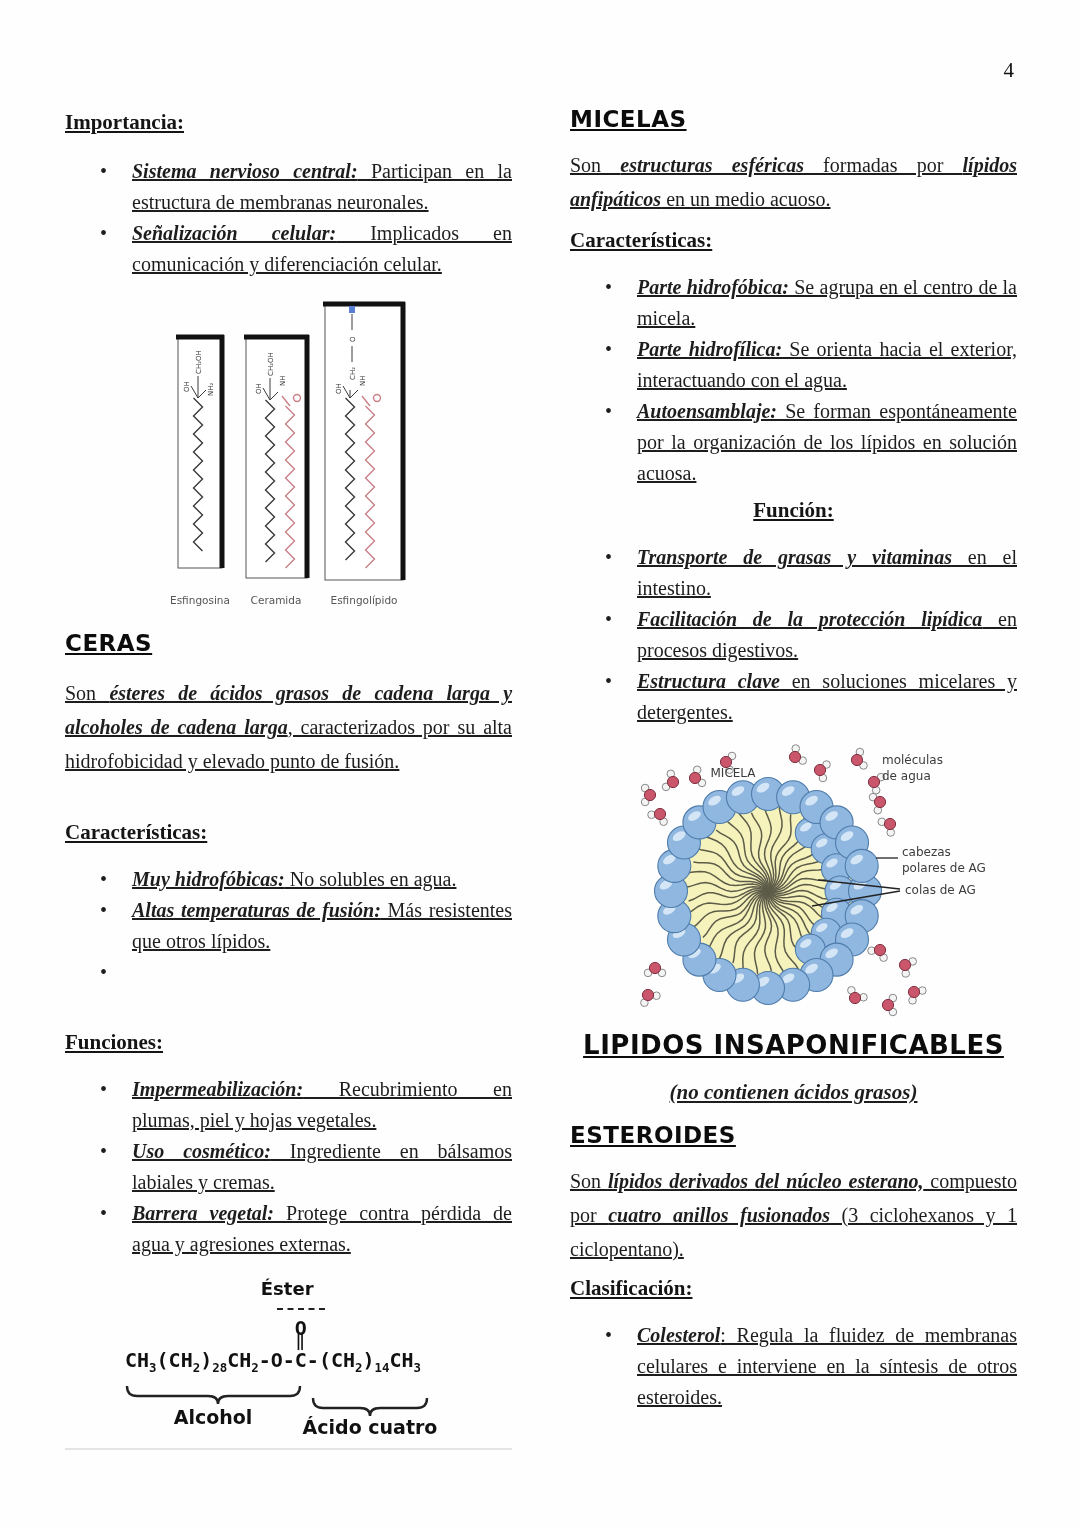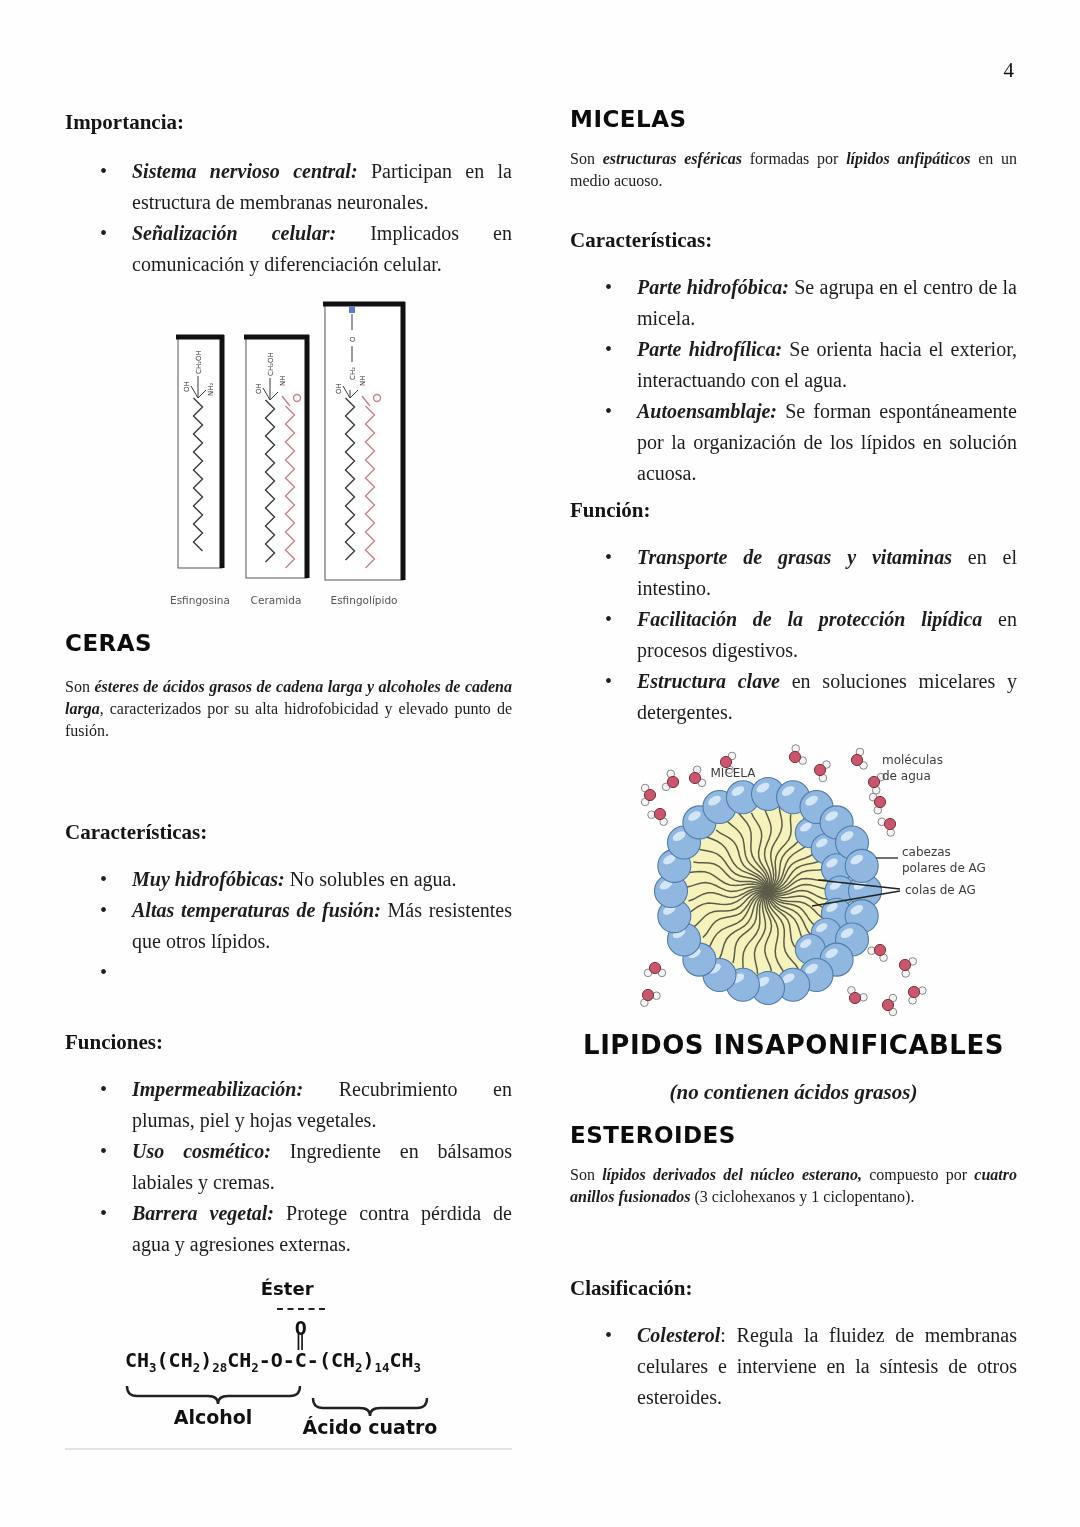--- a/index.html
+++ b/index.html
@@ -1,29 +1,29 @@
 <!DOCTYPE html>
 <html><head>
 <meta charset="utf-8">
 <style>
   html,body{margin:0;padding:0;background:#ffffff;}
   .page{position:relative;width:1080px;height:1527px;background:#fefefe;overflow:hidden;
         font-family:"Liberation Serif","DejaVu Serif",serif;color:#1d1d1d;}
   .col{position:absolute;top:0;width:447px;}
   #col-left{left:65px;}
   #col-right{left:570px;}
-  .abs{position:absolute;width:100%;}
+  .abs{position:absolute;width:100%;text-decoration:underline;}
   .pagenum{position:absolute;top:58px;right:66px;font-size:21px;color:#111;}
   .h-serif{font-weight:bold;font-size:21px;color:#151515;}
   .h-comic{font-family:"DejaVu Sans","Liberation Sans",sans-serif;font-weight:bold;
            font-size:23px;letter-spacing:0.5px;color:#0c0c0c;}
   .h-comic-big{font-family:"DejaVu Sans","Liberation Sans",sans-serif;font-weight:bold;
            font-size:26px;letter-spacing:0.5px;color:#0c0c0c;text-align:center;}
   .subtitle{font-weight:bold;font-style:italic;font-size:21px;text-align:center;}
-  .para{font-size:16px;line-height:22px;text-align:justify;}
+  .para{font-size:20px;line-height:34px;text-align:justify;}
   .blist{font-size:20px;line-height:31px;}
   .bitem{position:relative;padding-left:67px;text-align:justify;}
   .dot{position:absolute;left:35px;top:0;}
   .bi{font-weight:bold;font-style:italic;}
   sub{font-size:0.62em;}
   .fig{position:absolute;}
   svg text{font-family:"DejaVu Sans","Liberation Sans",sans-serif;}
 
   
   #fig-ester{left:0;top:1268px;width:447px;height:180px;border-bottom:2px solid #e4e4e4;}
@@ -169,21 +169,21 @@
     <div class="abs h-comic" style="top:106px;">MICELAS</div>
     <div class="abs para" style="top:148px;"><span>Son </span><span class="bi">estructuras esféricas</span><span> formadas por </span><span class="bi">lípidos anfipáticos</span><span> en un medio acuoso.</span></div>
 
     <div class="abs h-serif" style="top:228px;">Características:</div>
     <div class="abs blist" style="top:272px;">
       <div class="bitem"><span class="dot">•</span><span><span class="bi">Parte hidrofóbica:</span><span> Se agrupa en el centro de la micela.</span></span></div>
       <div class="bitem"><span class="dot">•</span><span><span class="bi">Parte hidrofílica:</span><span> Se orienta hacia el exterior, interactuando con el agua.</span></span></div>
       <div class="bitem"><span class="dot">•</span><span><span class="bi">Autoensamblaje:</span><span> Se forman espontáneamente por la organización de los lípidos en solución acuosa.</span></span></div>
     </div>
 
-    <div class="abs h-serif" style="top:498px;">Función:</div>
+    <div class="abs h-serif" style="top:498px;text-align:center;">Función:</div>
     <div class="abs blist" style="top:542px;">
       <div class="bitem"><span class="dot">•</span><span><span class="bi">Transporte de grasas y vitaminas</span><span> en el intestino.</span></span></div>
       <div class="bitem"><span class="dot">•</span><span><span class="bi">Facilitación de la protección lipídica</span><span> en procesos digestivos.</span></span></div>
       <div class="bitem"><span class="dot">•</span><span><span class="bi">Estructura clave</span><span> en soluciones micelares y detergentes.</span></span></div>
     </div>
 
     <div class="fig" style="left:0;top:738px;width:447px;height:290px;">
       <svg width="447" height="290" viewBox="0 0 447 290">
         <circle cx="198" cy="153" r="88" fill="#f6f2bb"></circle>
         <g id="micelle-tails">

